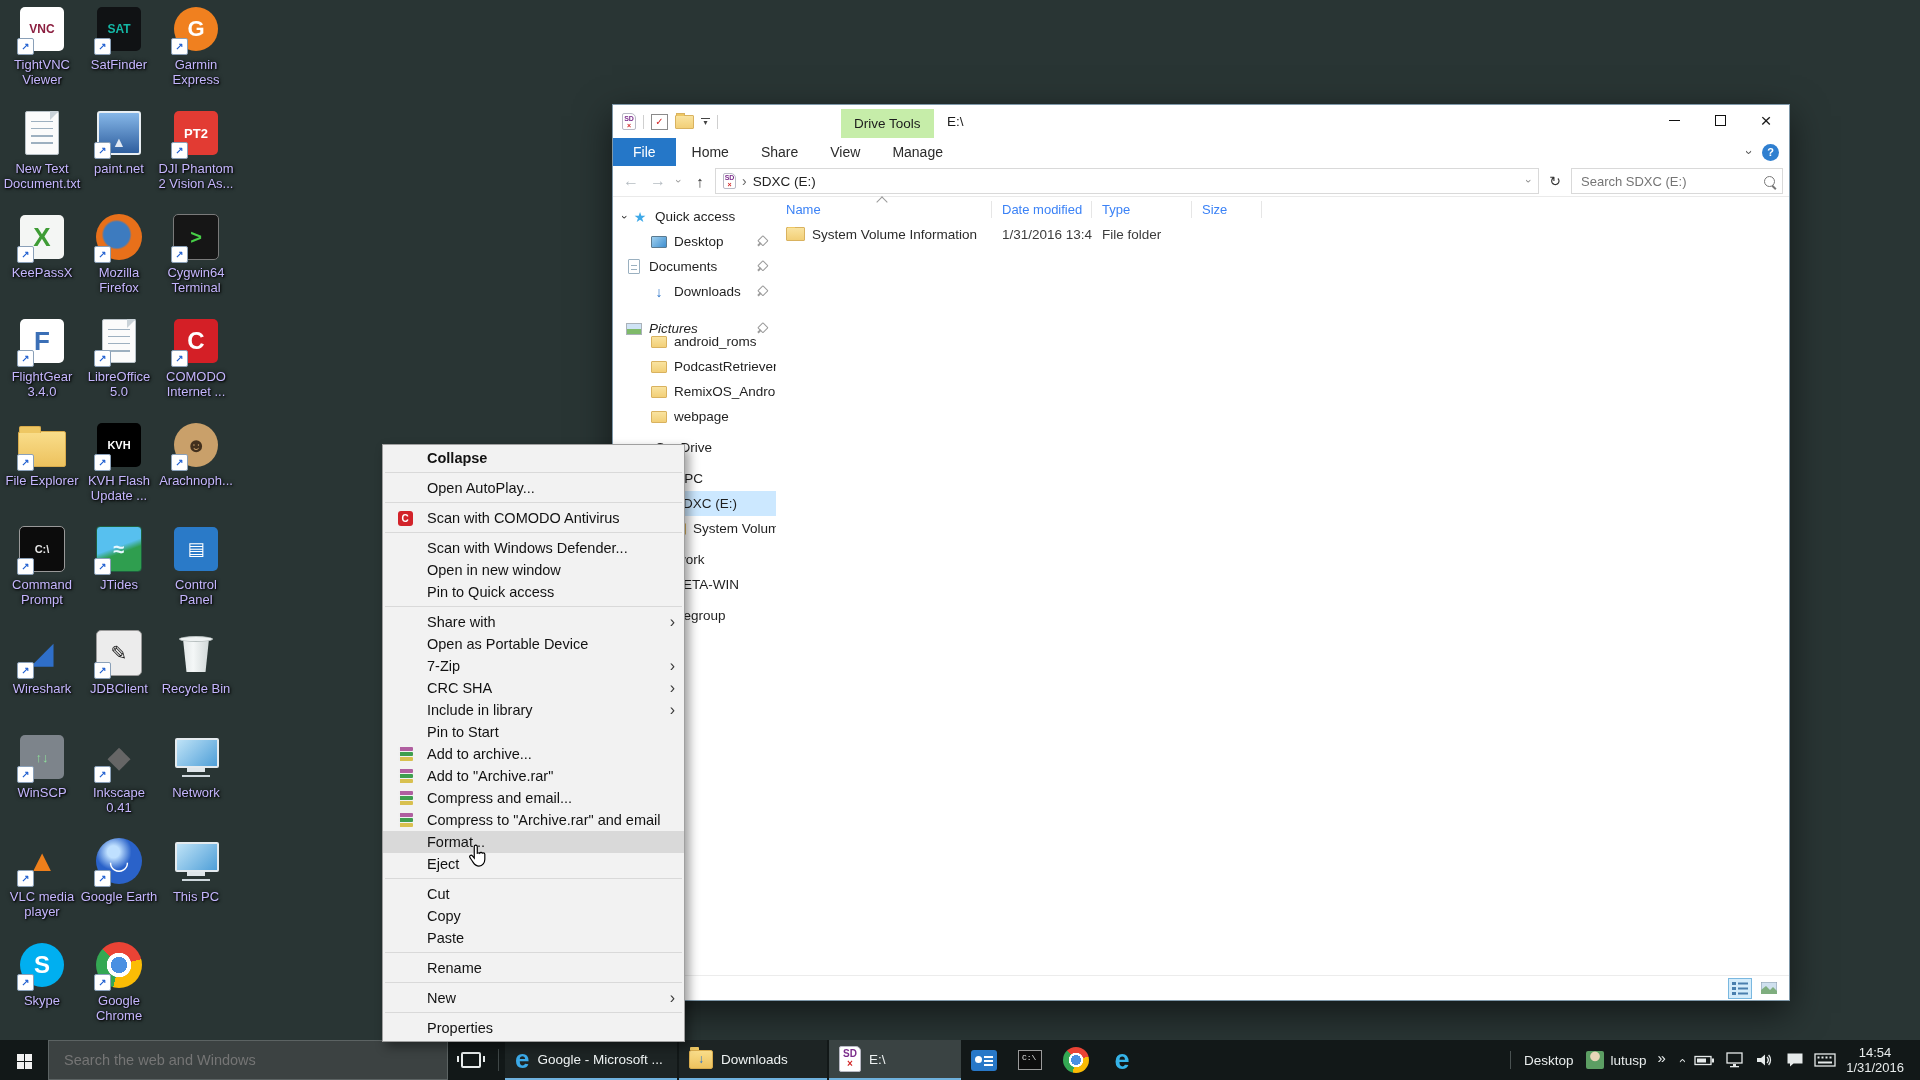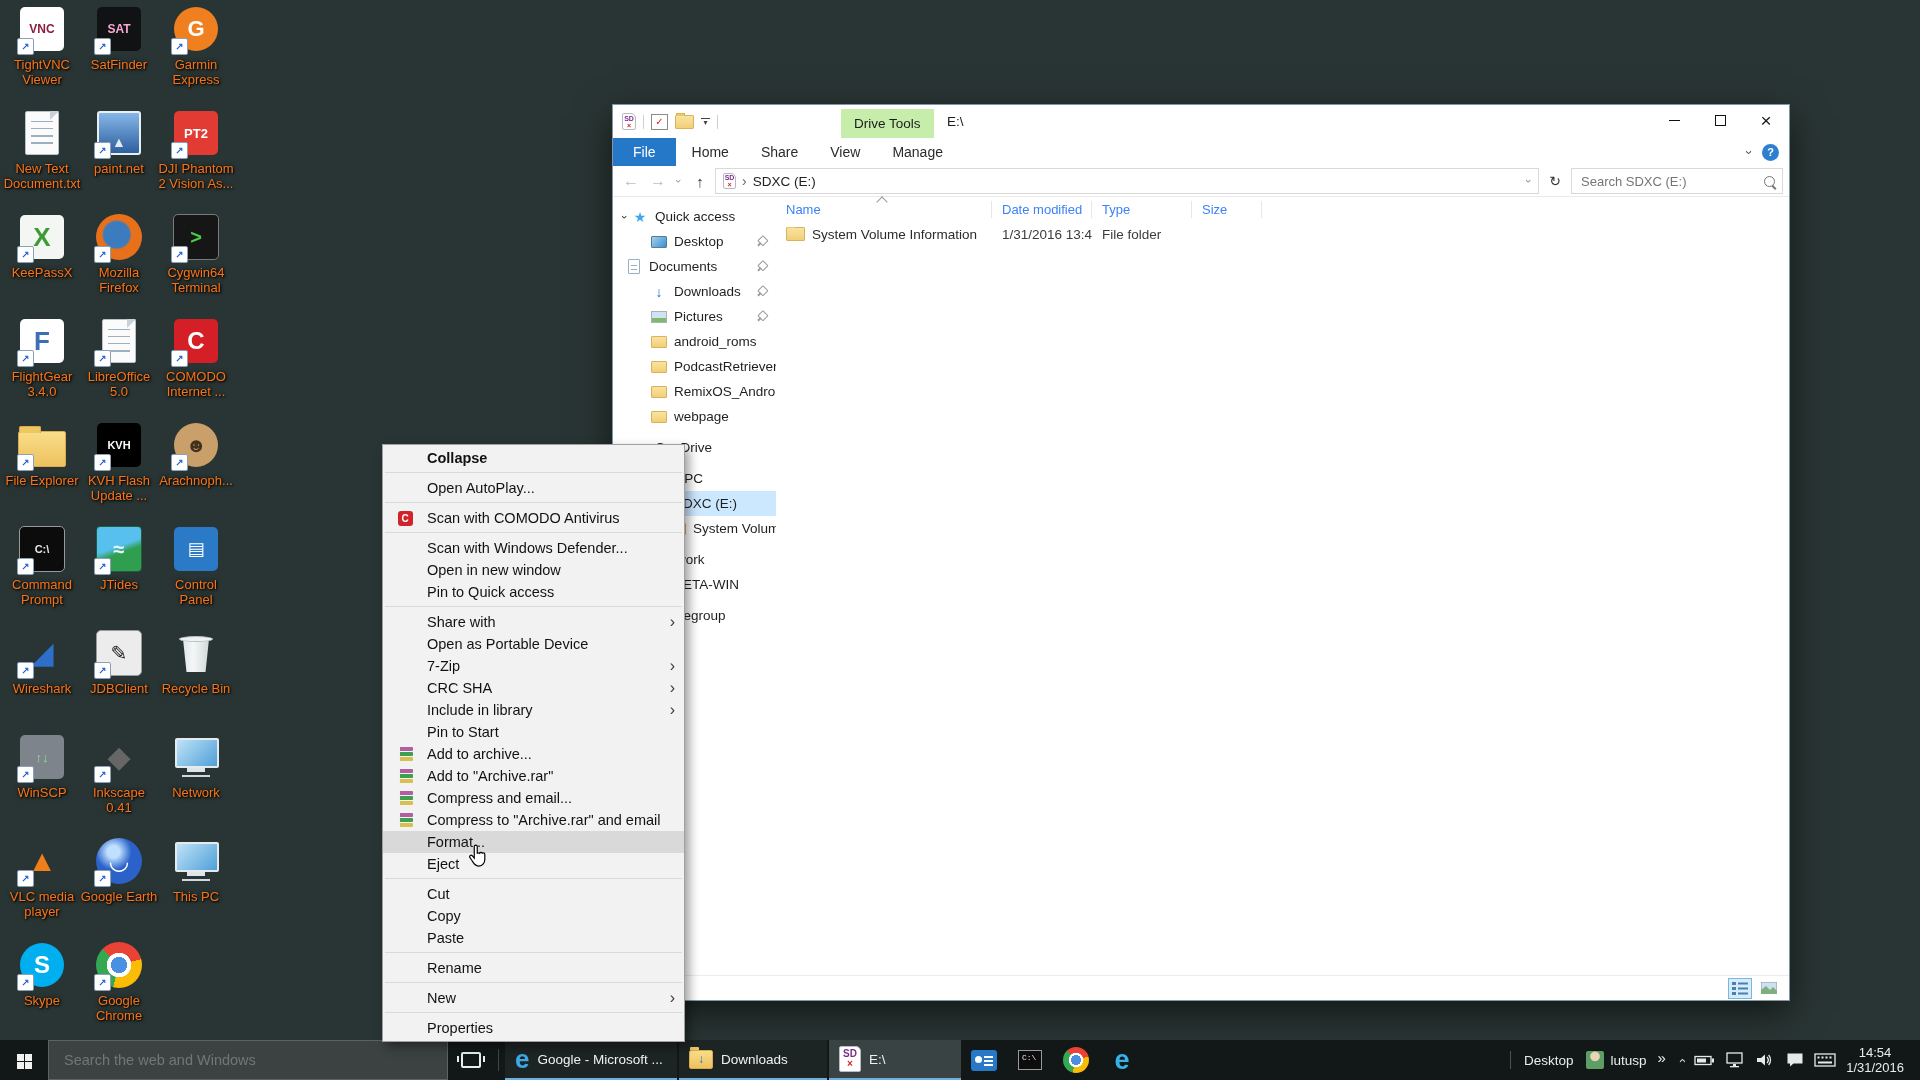--- a/index.html
+++ b/index.html
@@ -28,21 +28,21 @@
   .shape-monitor .box{width:46px;height:44px;position:relative}
   .shape-monitor .box::before{content:'';position:absolute;left:2px;top:3px;width:40px;height:26px;background:linear-gradient(135deg,#bfe3f7,#4f9fd8);border:2px solid #e4eaee;border-radius:2px}
   .shape-monitor .box::after{content:'';position:absolute;left:14px;top:33px;width:18px;height:4px;background:#dfe6ea;box-shadow:-6px 6px 0 -1px #cfd8dd,6px 6px 0 -1px #cfd8dd}
   .shape-chrome .box{width:46px;height:46px;border-radius:50%;
       background:radial-gradient(circle,#4a90e2 0 8px,#ffffff 8px 12px,rgba(0,0,0,0) 12.5px),
                  conic-gradient(from -45deg,#ea4335 0 120deg,#fbbc05 120deg 240deg,#34a853 240deg 360deg)}
   .shape-bin .box{width:34px;height:42px;position:relative}
   .shape-bin .box::before{content:'';position:absolute;left:3px;top:8px;width:28px;height:32px;background:linear-gradient(90deg,#dfe5e5,#f4f7f7 40%,#cfd6d6);clip-path:polygon(4% 0,96% 0,84% 100%,16% 100%);border-radius:2px}
   .shape-bin .box::after{content:'';position:absolute;left:0;top:4px;width:34px;height:6px;border-radius:50%;background:#eef2f2;border:1px solid #b8c0c0;box-sizing:border-box}
   .dbadge{position:absolute;left:-1px;bottom:-2px;width:15px;height:15px;background:#fff;border:1px solid #8aa0b8;border-radius:2px;display:flex;align-items:center;justify-content:center;font-size:10px;color:#1f5fd0;font-weight:bold;z-index:2}
-  .dlabel{margin-top:4px;font-size:13px;line-height:15px;color:#f97316;text-shadow:1px 1px 2px #000,0 0 4px rgba(0,0,0,.9)}
+  .dlabel{margin-top:4px;font-size:13px;line-height:15px;color:#c4b5fd;text-shadow:1px 1px 2px #000,0 0 4px rgba(0,0,0,.9)}
 
   
   #explorer{position:absolute;left:612px;top:104px;width:1178px;height:897px;background:#fff;border:1px solid #7f98a9;box-sizing:border-box;box-shadow:0 12px 34px rgba(0,0,0,.55);z-index:5;font-size:13.5px;color:#1f1f1f}
   .titlebar{height:33px;position:relative;display:flex;align-items:center}
   .qat{display:flex;align-items:center;gap:7px;padding-left:9px}
   .qsep{width:1px;height:14px;background:#cfcfcf}
   .sdcard{width:14px;height:17px;background:#fff;border:1px solid #b9b9c5;border-radius:2px 5px 2px 2px;display:flex;flex-direction:column;align-items:center;justify-content:center;box-sizing:border-box}
   .sdcard .sd-t{font-size:7px;line-height:7px;font-weight:bold;color:#7b2d8b}
   .sdcard .sd-x{font-size:7px;line-height:7px;font-weight:bold;color:#d22525}
   .sdcard.sm{width:13px;height:16px}
@@ -176,21 +176,21 @@
         <span class="box" style="background: rgb(255, 255, 255);">
           <span class="dglyph" style="color: rgb(139, 30, 63); font-size: 12px;">VNC</span>
         </span>
         <span class="dbadge">↗</span>
       </div>
       <div class="dlabel">TightVNC Viewer</div>
     </div>
     <div class="dcell" style="left: 80px; top: 5px;">
       <div class="dart shape-sq">
         <span class="box" style="background: rgb(16, 18, 20);">
-          <span class="dglyph" style="color: #f9a8d4; font-size: 12px;">SAT</span>
+          <span class="dglyph" style="color: #14b8a6; font-size: 12px;">SAT</span>
         </span>
         <span class="dbadge">↗</span>
       </div>
       <div class="dlabel">SatFinder</div>
     </div>
     <div class="dcell" style="left: 157px; top: 5px;">
       <div class="dart shape-ci">
         <span class="box" style="background: rgb(240, 128, 31);">
           <span class="dglyph" style="color: rgb(255, 255, 255); font-size: 22px;">G</span>
         </span>
@@ -494,21 +494,21 @@
           </span>
           <span class="nlabel">Documents</span>
           <span class="pin"></span>
         </div>
         <div class="nav-item" style="top: 83px; padding-left: 25px;">
           <span class="chev"></span>
           <span class="ni ni-download">↓</span>
           <span class="nlabel">Downloads</span>
           <span class="pin"></span>
         </div>
-        <div class="nav-item" style="top: 108px; padding-left: 25px;">
+        <div class="nav-item" style="top: 120px;  font-style: italic;">
           <span class="chev"></span>
           <span class="ni ni-picture">
             <i></i>
           </span>
           <span class="nlabel">Pictures</span>
           <span class="pin"></span>
         </div>
         <div class="nav-item" style="top: 133px; padding-left: 25px;">
           <span class="chev"></span>
           <span class="ni ni-folder">

